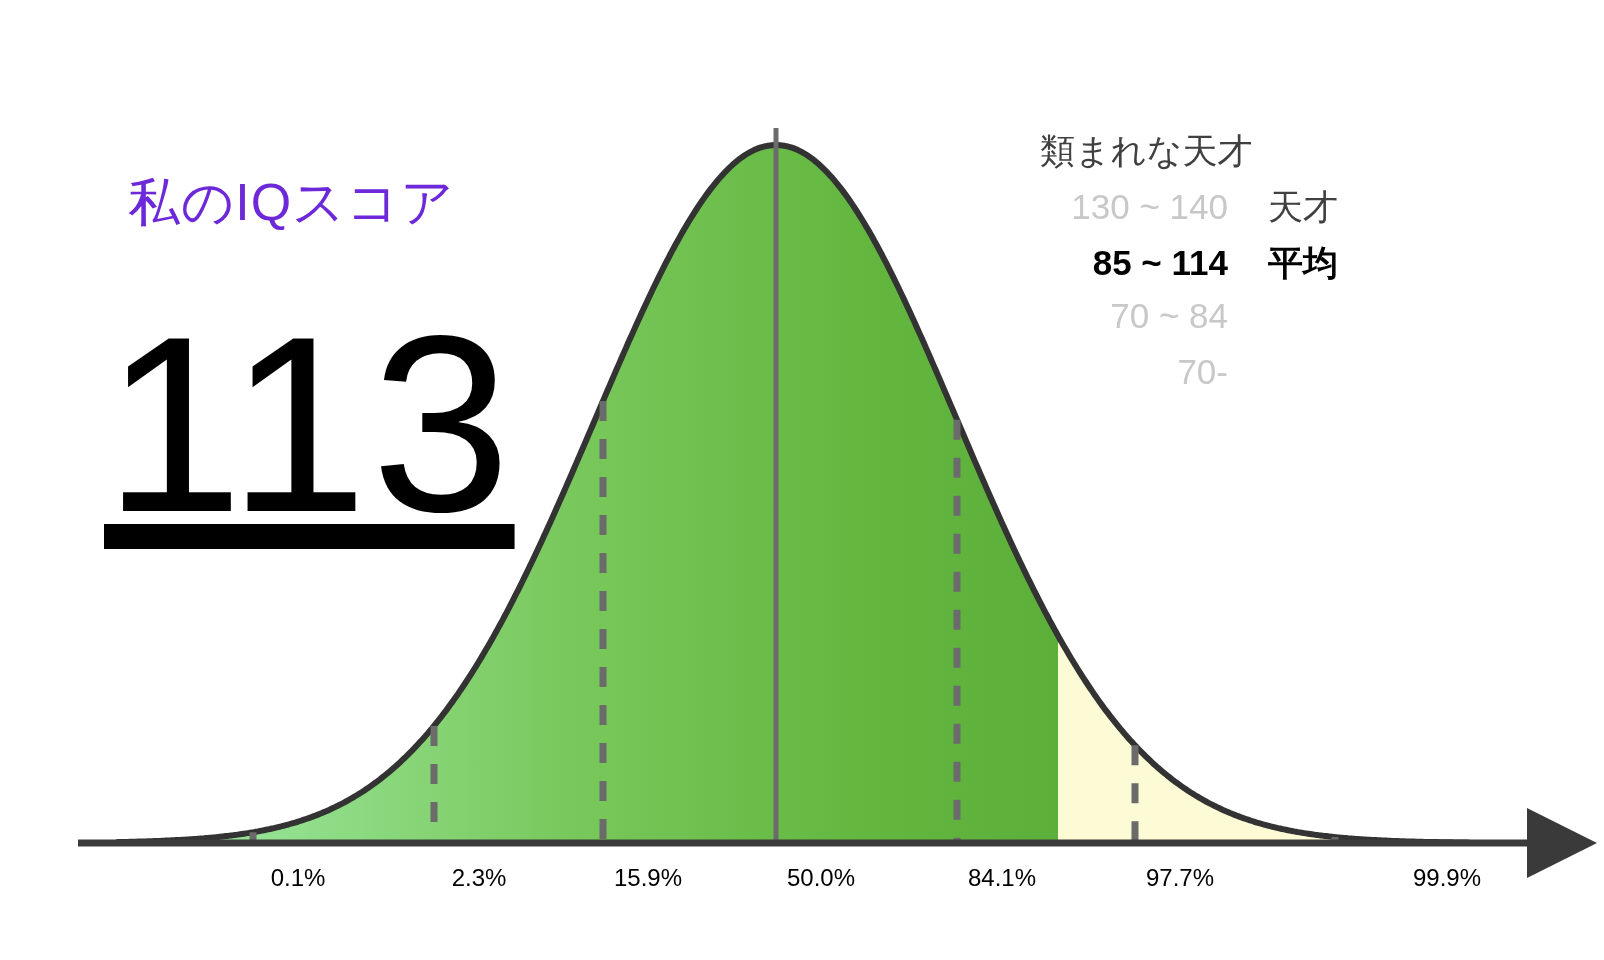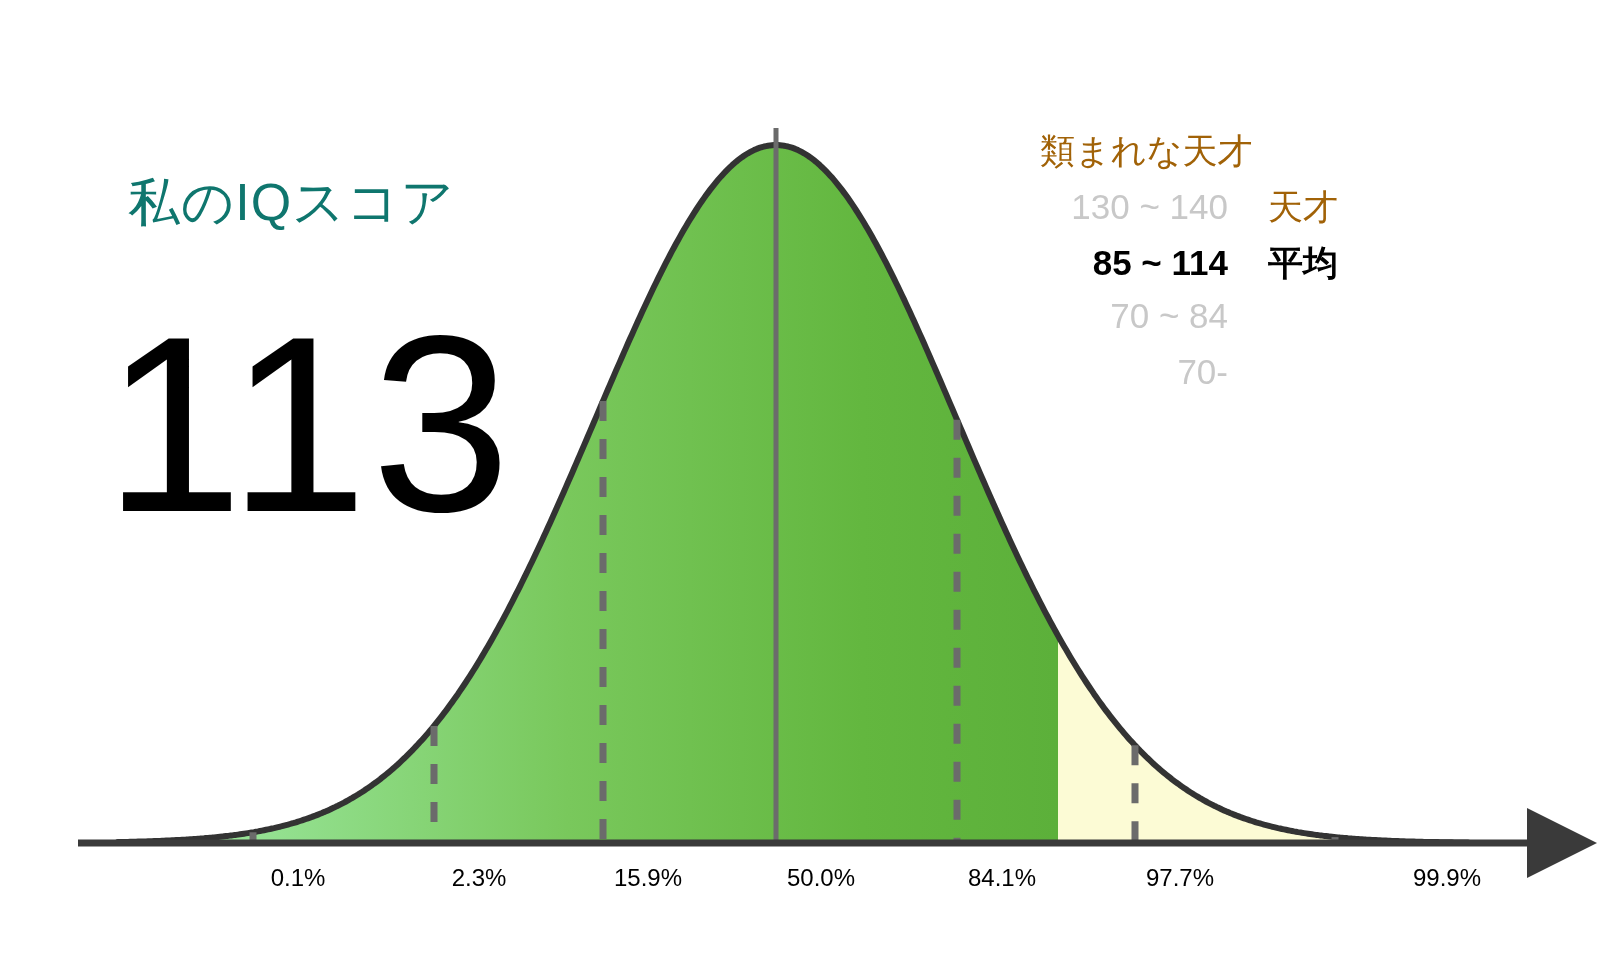--- a/index.html
+++ b/index.html
@@ -27,31 +27,32 @@
     height: 960px;
   }
   .overlay-text {
     position: absolute;
     white-space: nowrap;
   }
   #score-title {
     left: 128px;
     top: 168px;
     font-size: 52px;
-    color: #0f766e;
+    color: #6d28d9;
     letter-spacing: 1px;
   }
   #score-value {
     left: 104px;
     top: 300px;
     font-size: 250px;
     line-height: 250px;
     color: #000000;
     font-weight: 400;
     letter-spacing: 4px;
+    text-decoration: underline;
   }
   #legend {
     position: absolute;
     left: 1000px;
     top: 128px;
     width: 480px;
   }
   .legend-row {
     display: flex;
     align-items: baseline;
@@ -60,21 +61,21 @@
   .legend-range {
     width: 228px;
     text-align: right;
     font-size: 35px;
     color: #c8c8c8;
     white-space: nowrap;
   }
   .legend-label {
     padding-left: 40px;
     font-size: 35px;
-    color: #a16207;
+    color: #404040;
     white-space: nowrap;
   }
   .legend-row.active .legend-range,
   .legend-row.active .legend-label {
     color: #000000;
     font-weight: bold;
   }
   .axis-tick-label {
     position: absolute;
     font-size: 24px;

